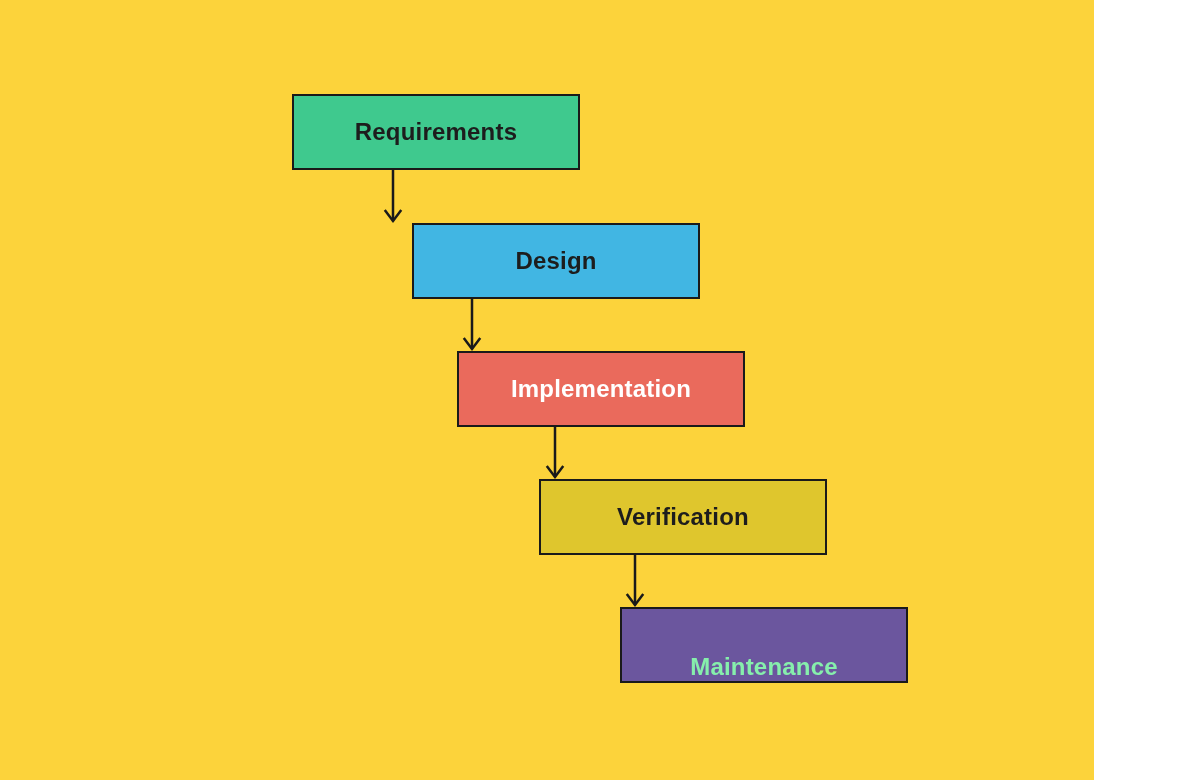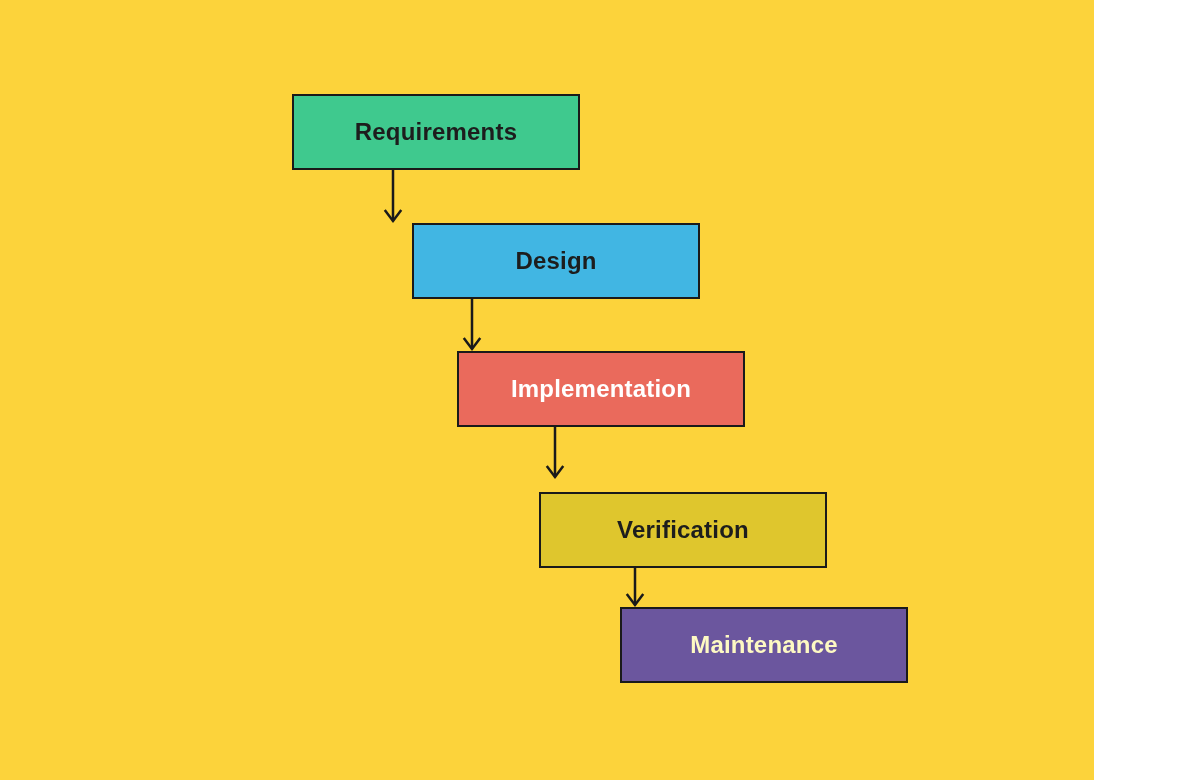--- a/index.html
+++ b/index.html
@@ -30,21 +30,21 @@
     display: flex;
     align-items: center;
     justify-content: center;
     font-size: 24px;
     font-weight: 700;
     letter-spacing: 0.2px;
   }
   .stage-1 { left: 292px; top: 94px; }
   .stage-2 { left: 375px; top: 223px; margin-left: 37px; }
   .stage-3 { left: 457px; top: 351px; }
-  .stage-4 { left: 539px; top: 492px; text-align: right; }
+  .stage-4 { left: 539px; top: 479px; text-align: right; }
   .stage-5 { left: 620px; top: 607px; }
 </style>
 </head>
 <body>
 
 <div class="canvas" style="background-color: rgb(252, 211, 59);">
 
   <svg class="arrow-layer" viewBox="0 0 1200 780" xmlns="http://www.w3.org/2000/svg">
     <g fill="none" stroke-width="2.5" stroke-linecap="square" style="stroke: rgb(26, 26, 26);">
       <g>
@@ -75,17 +75,17 @@
   </div>
 
   <div class="stage stage-3" style="background-color: rgb(234, 106, 92); color: rgb(255, 255, 255); border-color: rgb(26, 26, 26); text-align: center;">
     <span>Implementation</span>
   </div>
 
   <div class="stage stage-4" style="background-color: rgb(223, 198, 45); color: rgb(29, 29, 29); border-color: rgb(26, 26, 26);">
     <span>Verification</span>
   </div>
 
-  <div class="stage stage-5" style="background-color: rgb(107, 86, 158); color: #fef9c3; border-color: rgb(26, 26, 26);">
+  <div class="stage stage-5" style="background-color: rgb(107, 86, 158); color: #86efac; border-color: rgb(26, 26, 26); align-items: flex-end;">
     <span>Maintenance</span>
   </div>
 
 </div>
 
 </body></html>

